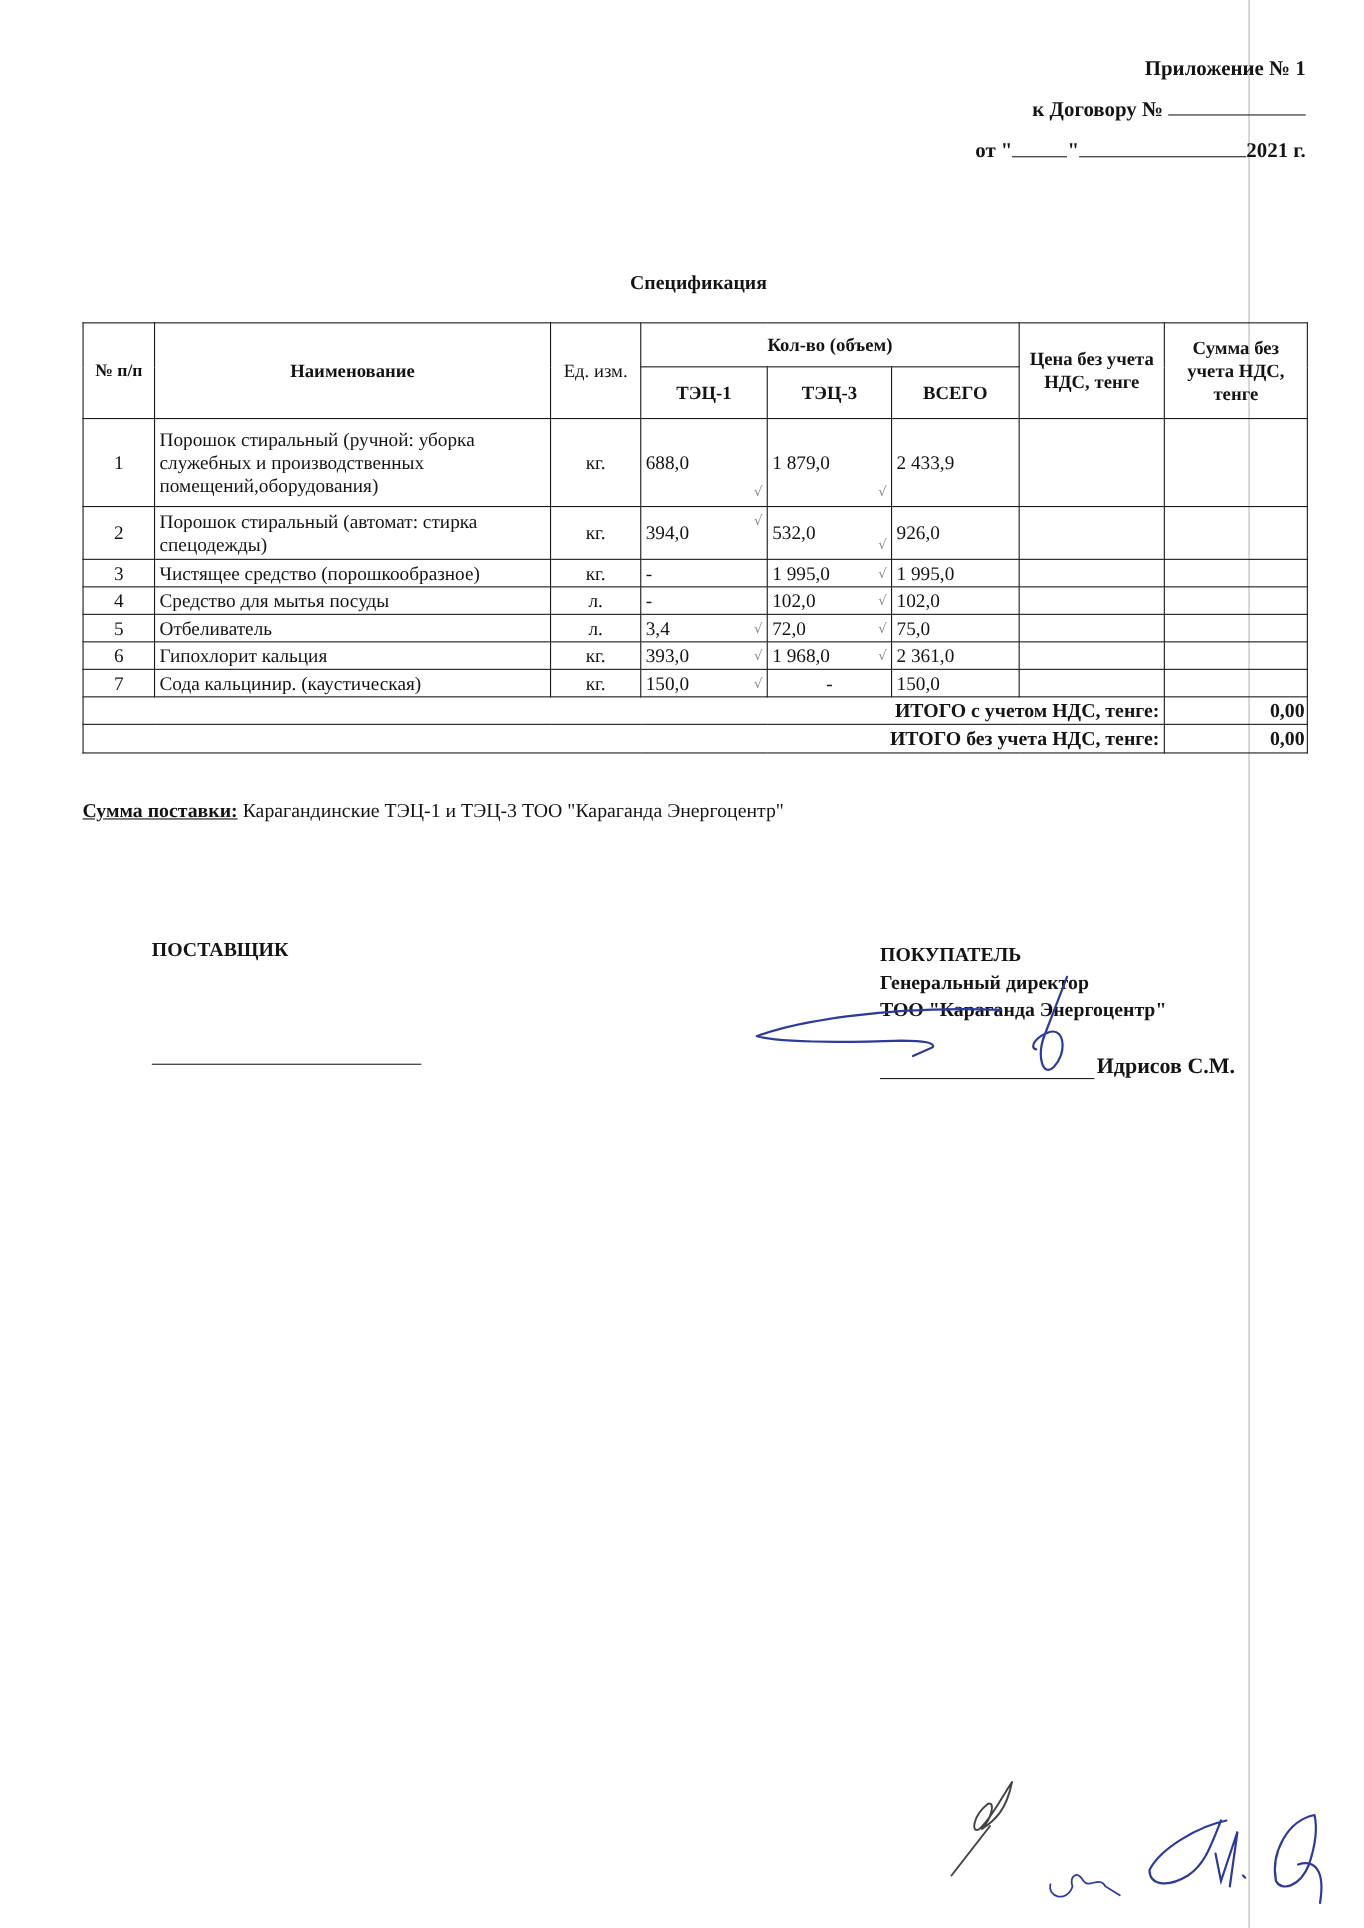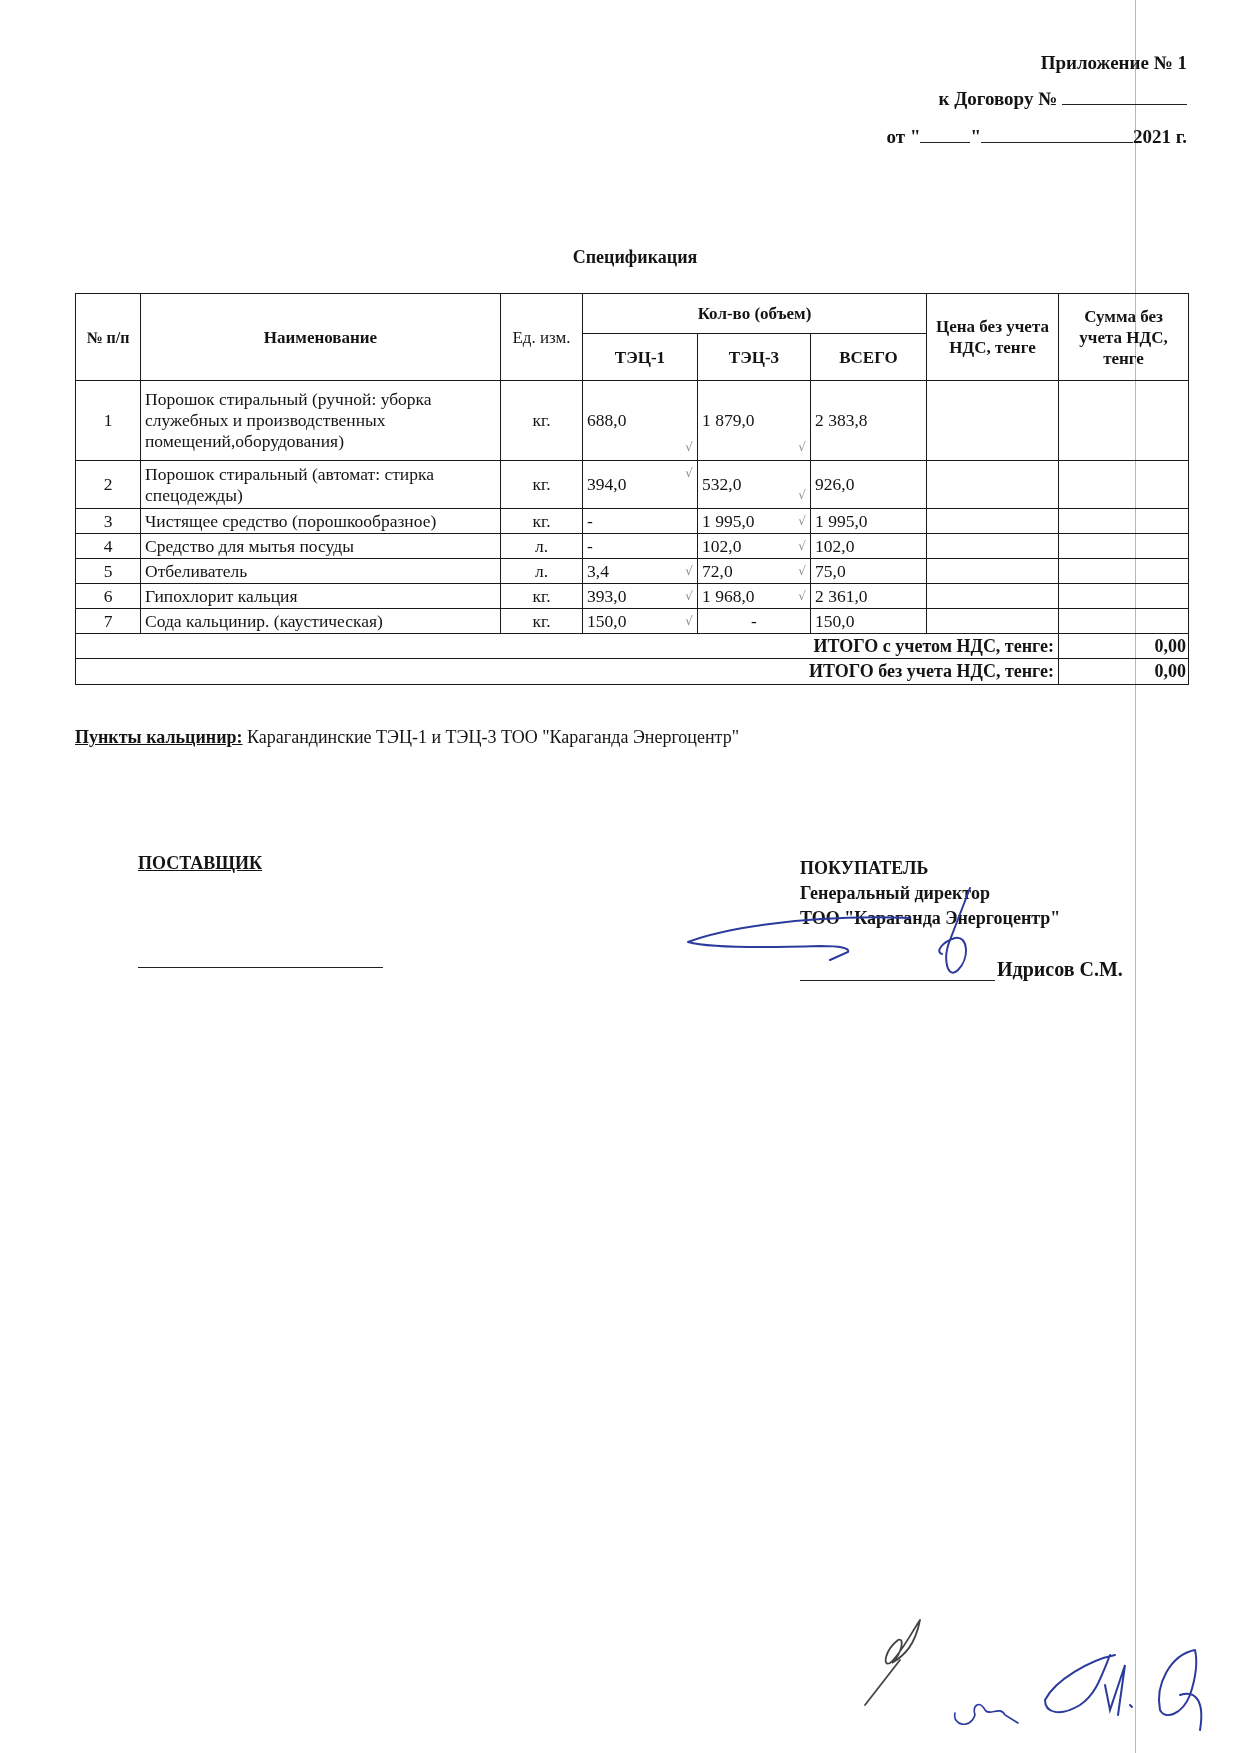--- a/index.html
+++ b/index.html
@@ -26,21 +26,21 @@
     .c-val { text-align: left; position: relative; padding-right: 20px !important; }
     .c-val.total { padding-right: 20px !important; }
     .check { position: absolute; right: 4px; bottom: 2px; color: #8a8a8a; font-size: 12px; font-family: "DejaVu Sans", sans-serif; }
     .check.mid { bottom: auto; top: 2px; }
     .tot-label { text-align: right; font-weight: bold; font-size: 18px; border-right: 1.5px solid #1a1a1a; }
     .tot-val { text-align: right; font-weight: bold; font-size: 18px; padding-right: 2px !important; }
 
     #delivery { top: 727px; left: 75px; font-size: 18px; white-space: nowrap; }
     #delivery .lbl { font-weight: bold; text-decoration: underline; }
 
-    #supplier-title { top: 853px; left: 138px; font-size: 18px; font-weight: bold; text-decoration: underline; }
+    #supplier-title { top: 853px; left: 138px; font-size: 18px; font-weight: bold; }
     #supplier-line { top: 967px; left: 138px; width: 245px; border-bottom: 1.5px solid #222; }
 
     #buyer-block { top: 856px; left: 800px; font-size: 18px; font-weight: bold; line-height: 25px; }
     #buyer-sign-line { top: 980px; left: 800px; width: 195px; border-bottom: 1.5px solid #222; }
     #buyer-name { top: 958px; left: 997px; font-size: 20px; font-weight: bold; }
 
     #page-edge { top: 0; left: 1135px; width: 1px; height: 1753px; background: #b8b8b8; }
     .sig { position: absolute; overflow: visible; }
   </style>
 </head>
@@ -85,21 +85,21 @@
       <th>ВСЕГО</th>
     </tr>
   </thead>
   <tbody>
     <tr style="height:80px;">
       <td class="c-num">1</td>
       <td>Порошок стиральный (ручной: уборка служебных и производственных помещений,оборудования)</td>
       <td class="c-unit">кг.</td>
       <td class="c-val"><span>688,0</span><span class="check">√</span></td>
       <td class="c-val"><span>1 879,0</span><span class="check">√</span></td>
-      <td class="c-val total">2 383,8</td>
+      <td class="c-val total">2 433,9</td>
       <td></td>
       <td></td>
     </tr>
     <tr style="height:48px;">
       <td class="c-num">2</td>
       <td>Порошок стиральный (автомат: стирка спецодежды)</td>
       <td class="c-unit">кг.</td>
       <td class="c-val"><span>394,0</span><span class="check mid">√</span></td>
       <td class="c-val"><span>532,0</span><span class="check">√</span></td>
       <td class="c-val total">926,0</td>
@@ -161,21 +161,21 @@
       <td class="tot-val">0,00</td>
     </tr>
     <tr style="height:26px;">
       <td colspan="7" class="tot-label">ИТОГО без учета НДС, тенге:</td>
       <td class="tot-val">0,00</td>
     </tr>
   </tbody>
 </table>
 
 <div class="abs" id="delivery">
-  <span class="lbl">Пункты кальцинир:</span><span> Карагандинские ТЭЦ-1 и ТЭЦ-3 ТОО "Караганда Энергоцентр"</span>
+  <span class="lbl">Сумма поставки:</span><span> Карагандинские ТЭЦ-1 и ТЭЦ-3 ТОО "Караганда Энергоцентр"</span>
 </div>
 
 <div class="abs" id="supplier-title">ПОСТАВЩИК</div>
 <div class="abs" id="supplier-line"></div>
 
 <div class="abs" id="buyer-block">
   <div>ПОКУПАТЕЛЬ</div>
   <div>Генеральный директор</div>
   <div>ТОО "Караганда Энергоцентр"</div>
 </div>

